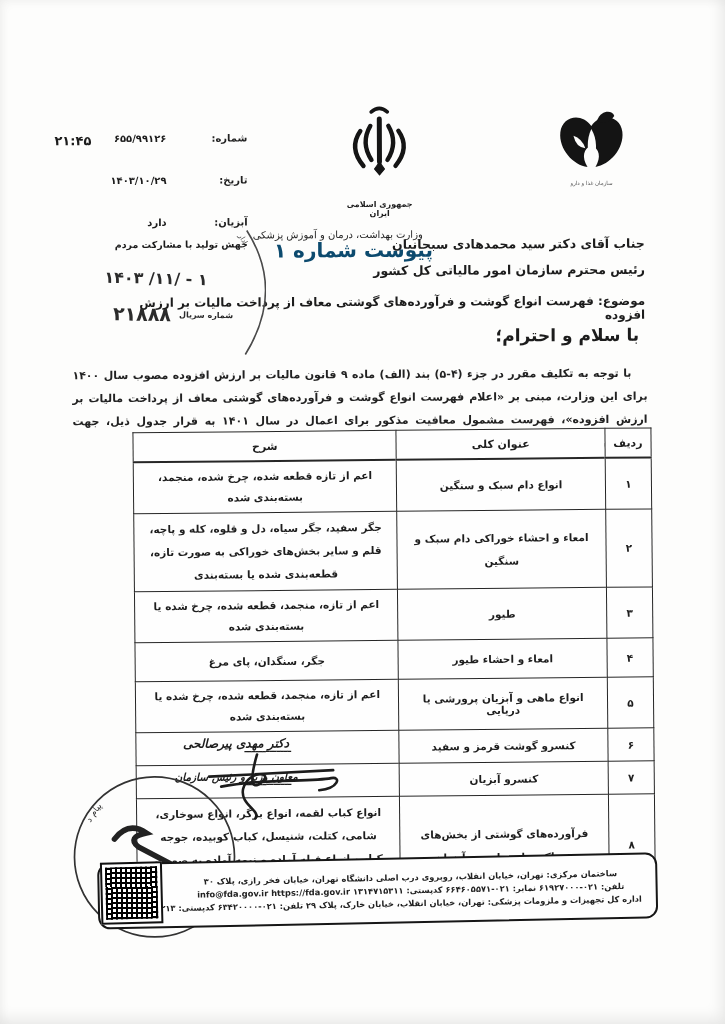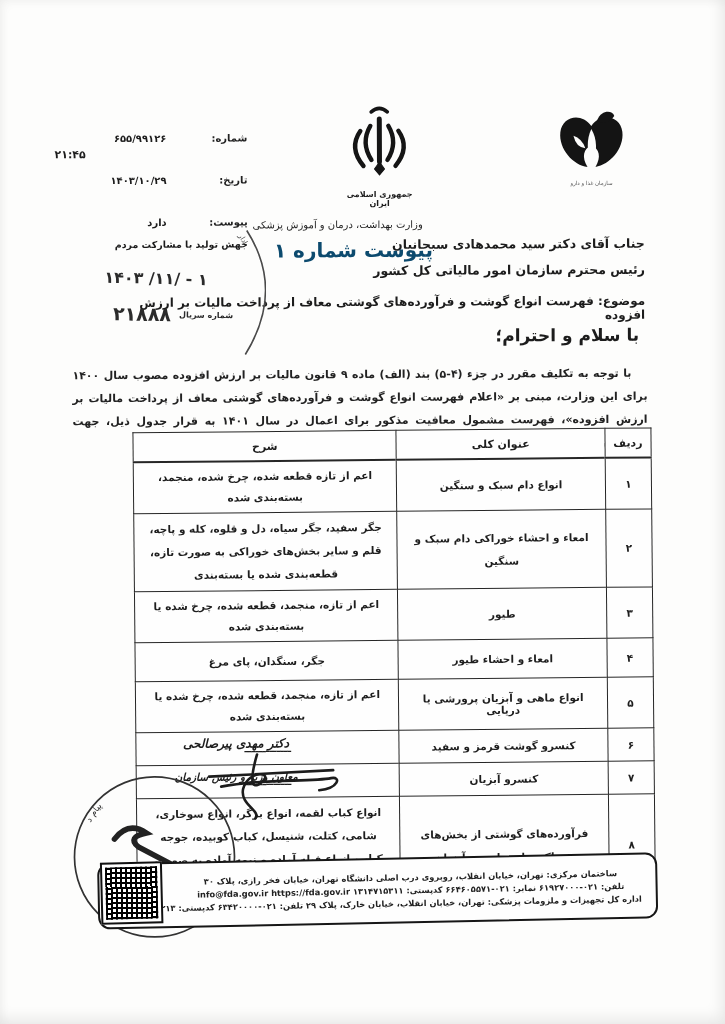--- a/index.html
+++ b/index.html
@@ -13,24 +13,24 @@
     overflow:hidden;color:#1c1c1c;
     box-shadow:inset -4px -6px 14px rgba(0,0,0,.08), inset 3px 3px 10px rgba(0,0,0,.03);
   }
   .tilt{position:absolute;inset:0;transform:rotate(-0.25deg);}
   
   .meta{position:absolute;left:84px;top:112px;width:165px;font-size:10px;font-weight:700;direction:rtl;}
   .meta-row{display:flex;justify-content:flex-start;gap:14px;margin-bottom:11px;align-items:baseline;}
   .meta-label{width:40px;color:#222;margin-left:27px;}
   .meta-value{letter-spacing:.5px;margin-top:20px;}
   .slogan{font-size:9.5px;font-weight:800;margin-top:8px;white-space:nowrap;}
-  .timestamp{position:absolute;left:56px;top:147px;font-size:11px;font-weight:800;}
+  .timestamp{position:absolute;left:56px;top:132px;font-size:13px;font-weight:800;}
   
   .emblem{position:absolute;left:338px;top:106px;width:86px;text-align:center;}
-  .emblem-caption1{font-size:8px;font-weight:700;margin-top:8px;}
+  .emblem-caption1{font-size:8px;font-weight:700;margin-top:18px;}
   .emblem-caption2{font-size:10px;font-weight:400;margin-top:11px;white-space:nowrap;}
   .fda-logo{position:absolute;left:550px;top:110px;width:86px;text-align:center;}
   .fda-caption{font-size:5.5px;color:#555;letter-spacing:2px;margin-top:1px;}
   
   .recipient{position:absolute;right:79px;top:232px;text-align:right;font-weight:800;font-size:12.5px;line-height:26px;}
   .attachment-note{position:absolute;left:275px;top:238px;font-size:20px;font-weight:700;letter-spacing:1px;}
   .subject-line{position:absolute;right:79px;top:295px;width:545px;text-align:right;font-weight:800;font-size:12px;}
   .salutation{position:absolute;right:85px;top:326px;font-weight:800;font-size:17px;}
   
   .registry{position:absolute;left:52px;top:228px;width:215px;height:128px;}
@@ -84,21 +84,21 @@
     <div class="meta">
       <div class="meta-row">
         <span class="meta-label">شماره:</span>
         <span class="meta-value">۶۵۵/۹۹۱۲۶</span>
       </div>
       <div class="meta-row">
         <span class="meta-label">تاریخ:</span>
         <span class="meta-value">۱۴۰۳/۱۰/۲۹</span>
       </div>
       <div class="meta-row">
-        <span class="meta-label">پیوست:</span>
+        <span class="meta-label">آبزیان:</span>
         <span class="meta-value">دارد</span>
       </div>
       <div class="slogan">جهش تولید با مشارکت مردم</div>
     </div>
     <div class="timestamp">۲۱:۴۵</div>
 
     <div class="emblem">
       <svg width="84" height="72" viewBox="0 0 84 72">
         <g stroke="#151515" fill="none" stroke-linecap="round">
           <path d="M34 6 q8 -7 16 0" stroke-width="3.6"></path>

